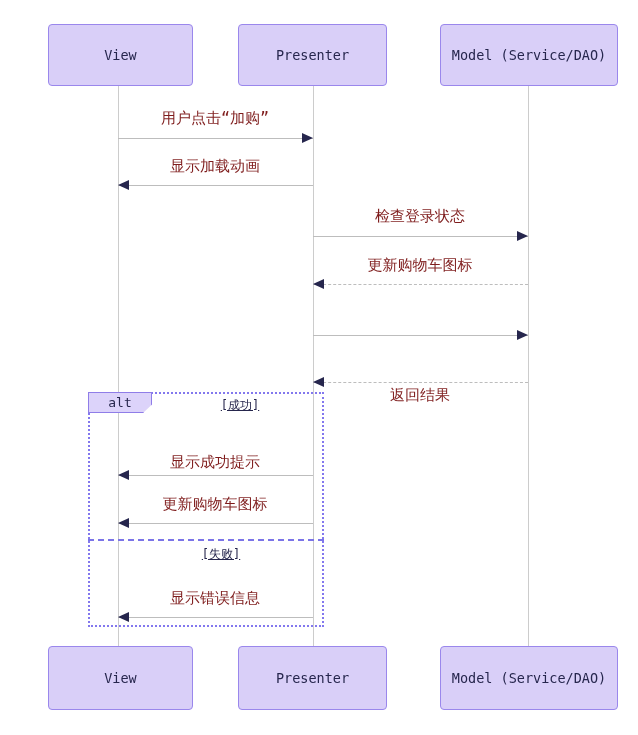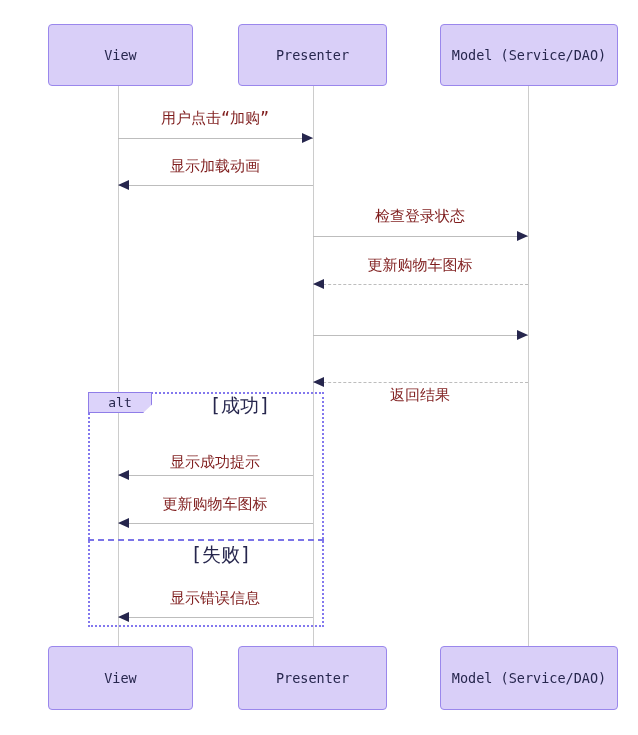--- a/index.html
+++ b/index.html
@@ -25,21 +25,21 @@
   .arrow.right{border-left:11px solid #26264d;}
   .arrow.left{border-right:11px solid #26264d;}
   .alt-frame{position:absolute;left:88px;top:392px;width:236px;height:235px;border:2px dotted #8378ee;box-sizing:border-box;}
   .alt-label{
     position:absolute;left:88px;top:392px;width:64px;height:21px;
     background:#dcd3fa;border:1px solid #8f7de8;box-sizing:border-box;
     clip-path:polygon(0 0,100% 0,100% 60%,86% 100%,0 100%);
     display:flex;align-items:center;justify-content:center;
     font-size:13px;color:#26264d;
   }
-  .alt-condition{position:absolute;transform:translateX(-50%);white-space:nowrap;font-size:19px;color:#26264d;line-height:18px;}
+  .alt-condition{position:absolute;transform:translateX(-50%);white-space:nowrap;font-size:12px;color:#26264d;line-height:18px;text-decoration:underline;}
   .alt-divider{position:absolute;left:88px;width:236px;height:0;border-top:2px dashed #7b74e8;}
 </style>
 </head>
 <body>
 
 <div class="canvas">
 
   <div class="lifeline" style="left:117.5px;"></div>
   <div class="lifeline" style="left:312.5px;"></div>
   <div class="lifeline" style="left:527.5px;"></div>

